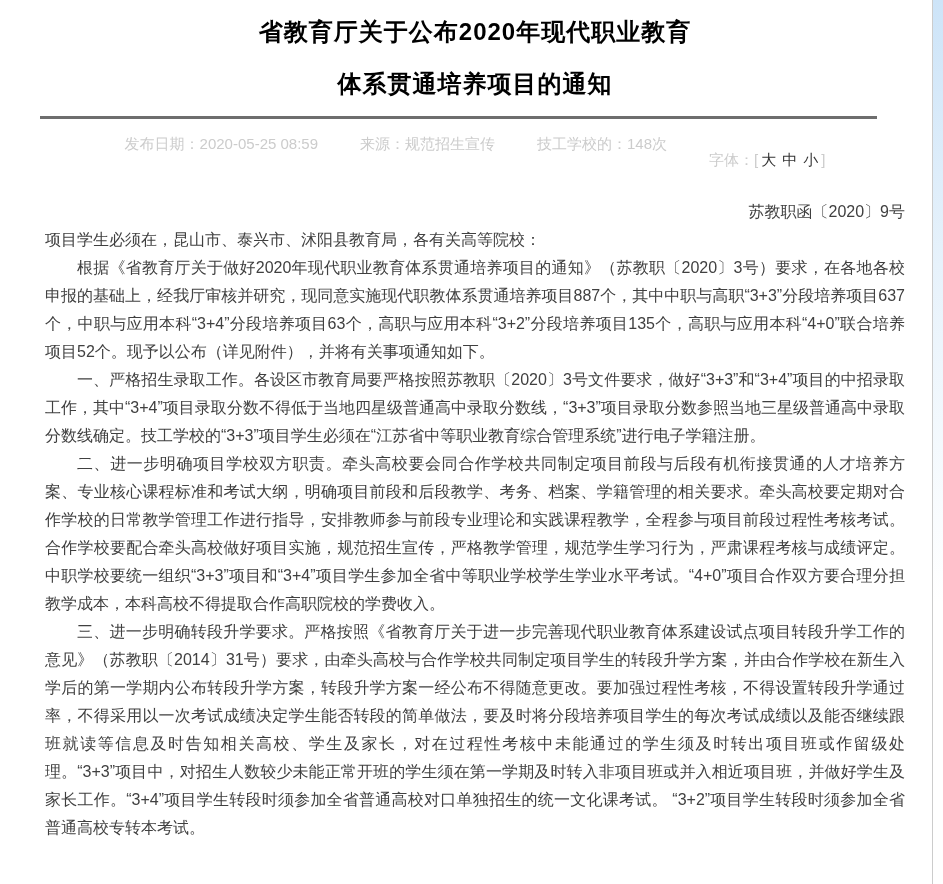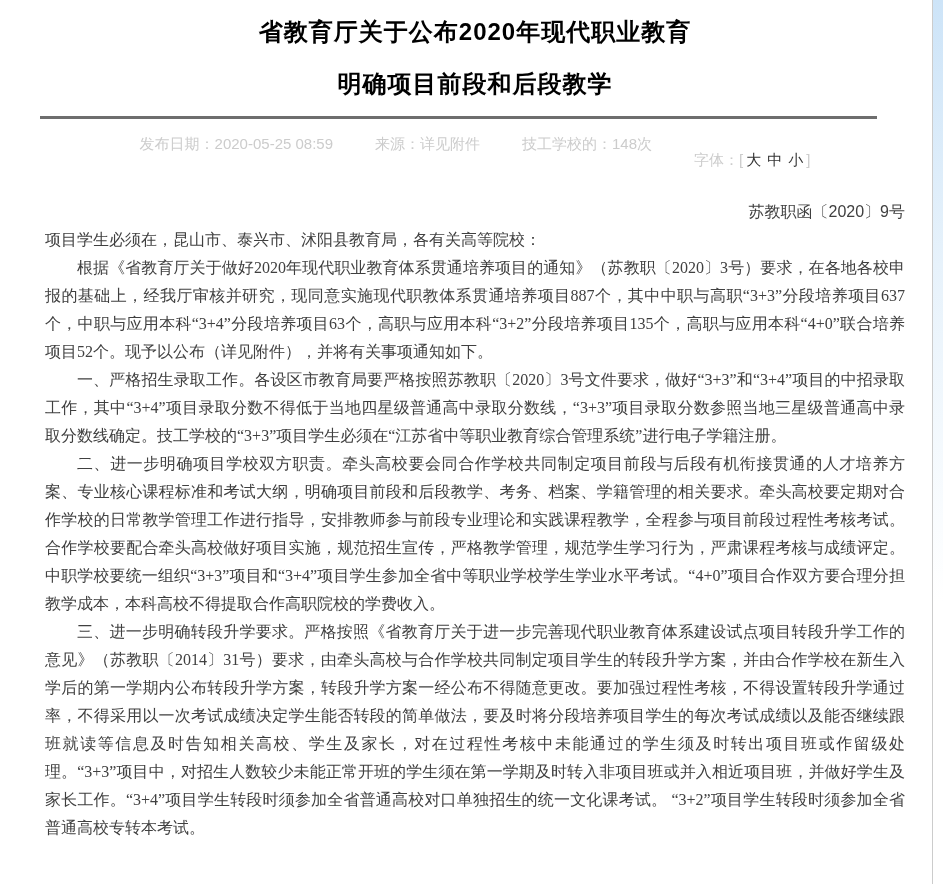--- a/index.html
+++ b/index.html
@@ -59,21 +59,21 @@
   .doc-body {
     margin-top: 28px;
     font-size: 16px;
     line-height: 28px;
     color: #404040;
     text-align: justify;
   }
   .doc-number {
     text-align: right;
   }
-  .para-indent { text-indent: 2em; font-family: Liberation Serif, serif; }
+  .para-indent { text-indent: 2em; }
   .attachment-row { text-indent: 2em; margin-top: 44px; }
   .attachment-link {
     color: #404040;
     text-decoration: none;
     cursor: pointer;
   }
   .excel-icon {
     display: inline-block;
     width: 15px;
     height: 15px;
@@ -87,28 +87,28 @@
   }
 </style>
 </head>
 <body>
 
 <div class="page">
   <div class="content">
 
     <div class="title-block">
       <div class="title-line">省教育厅关于公布2020年现代职业教育</div>
-      <div class="title-line">明确项目前段和后段教学</div>
+      <div class="title-line">体系贯通培养项目的通知</div>
     </div>
 
     <hr class="rule">
 
     <div class="meta-bar">
       <span class="meta-item"><span>发布日期：</span><span>2020-05-25 08:59</span></span>
-      <span class="meta-item"><span>来源：</span><span>详见附件</span></span>
+      <span class="meta-item"><span>来源：</span><span>规范招生宣传</span></span>
       <span class="meta-item"><span>技工学校的：</span><span>148次</span></span>
       <span class="meta-item font-size-ctrl"><span>字体：</span><span>[</span><span class="font-size-option">大</span><span class="font-size-option">中</span><span class="font-size-option">小</span><span>]</span></span>
     </div>
 
     <div class="doc-body">
       <div class="doc-number">苏教职函〔2020〕9号</div>
       <p>项目学生必须在，昆山市、泰兴市、沭阳县教育局，各有关高等院校：</p>
       <p class="para-indent">根据《省教育厅关于做好2020年现代职业教育体系贯通培养项目的通知》（苏教职〔2020〕3号）要求，在各地各校申报的基础上，经我厅审核并研究，现同意实施现代职教体系贯通培养项目887个，其中中职与高职“3+3”分段培养项目637个，中职与应用本科“3+4”分段培养项目63个，高职与应用本科“3+2”分段培养项目135个，高职与应用本科“4+0”联合培养项目52个。现予以公布（详见附件），并将有关事项通知如下。</p>
       <p class="para-indent">一、严格招生录取工作。各设区市教育局要严格按照苏教职〔2020〕3号文件要求，做好“3+3”和“3+4”项目的中招录取工作，其中“3+4”项目录取分数不得低于当地四星级普通高中录取分数线，“3+3”项目录取分数参照当地三星级普通高中录取分数线确定。技工学校的“3+3”项目学生必须在“江苏省中等职业教育综合管理系统”进行电子学籍注册。</p>
       <p class="para-indent">二、进一步明确项目学校双方职责。牵头高校要会同合作学校共同制定项目前段与后段有机衔接贯通的人才培养方案、专业核心课程标准和考试大纲，明确项目前段和后段教学、考务、档案、学籍管理的相关要求。牵头高校要定期对合作学校的日常教学管理工作进行指导，安排教师参与前段专业理论和实践课程教学，全程参与项目前段过程性考核考试。合作学校要配合牵头高校做好项目实施，规范招生宣传，严格教学管理，规范学生学习行为，严肃课程考核与成绩评定。中职学校要统一组织“3+3”项目和“3+4”项目学生参加全省中等职业学校学生学业水平考试。“4+0”项目合作双方要合理分担教学成本，本科高校不得提取合作高职院校的学费收入。</p>

